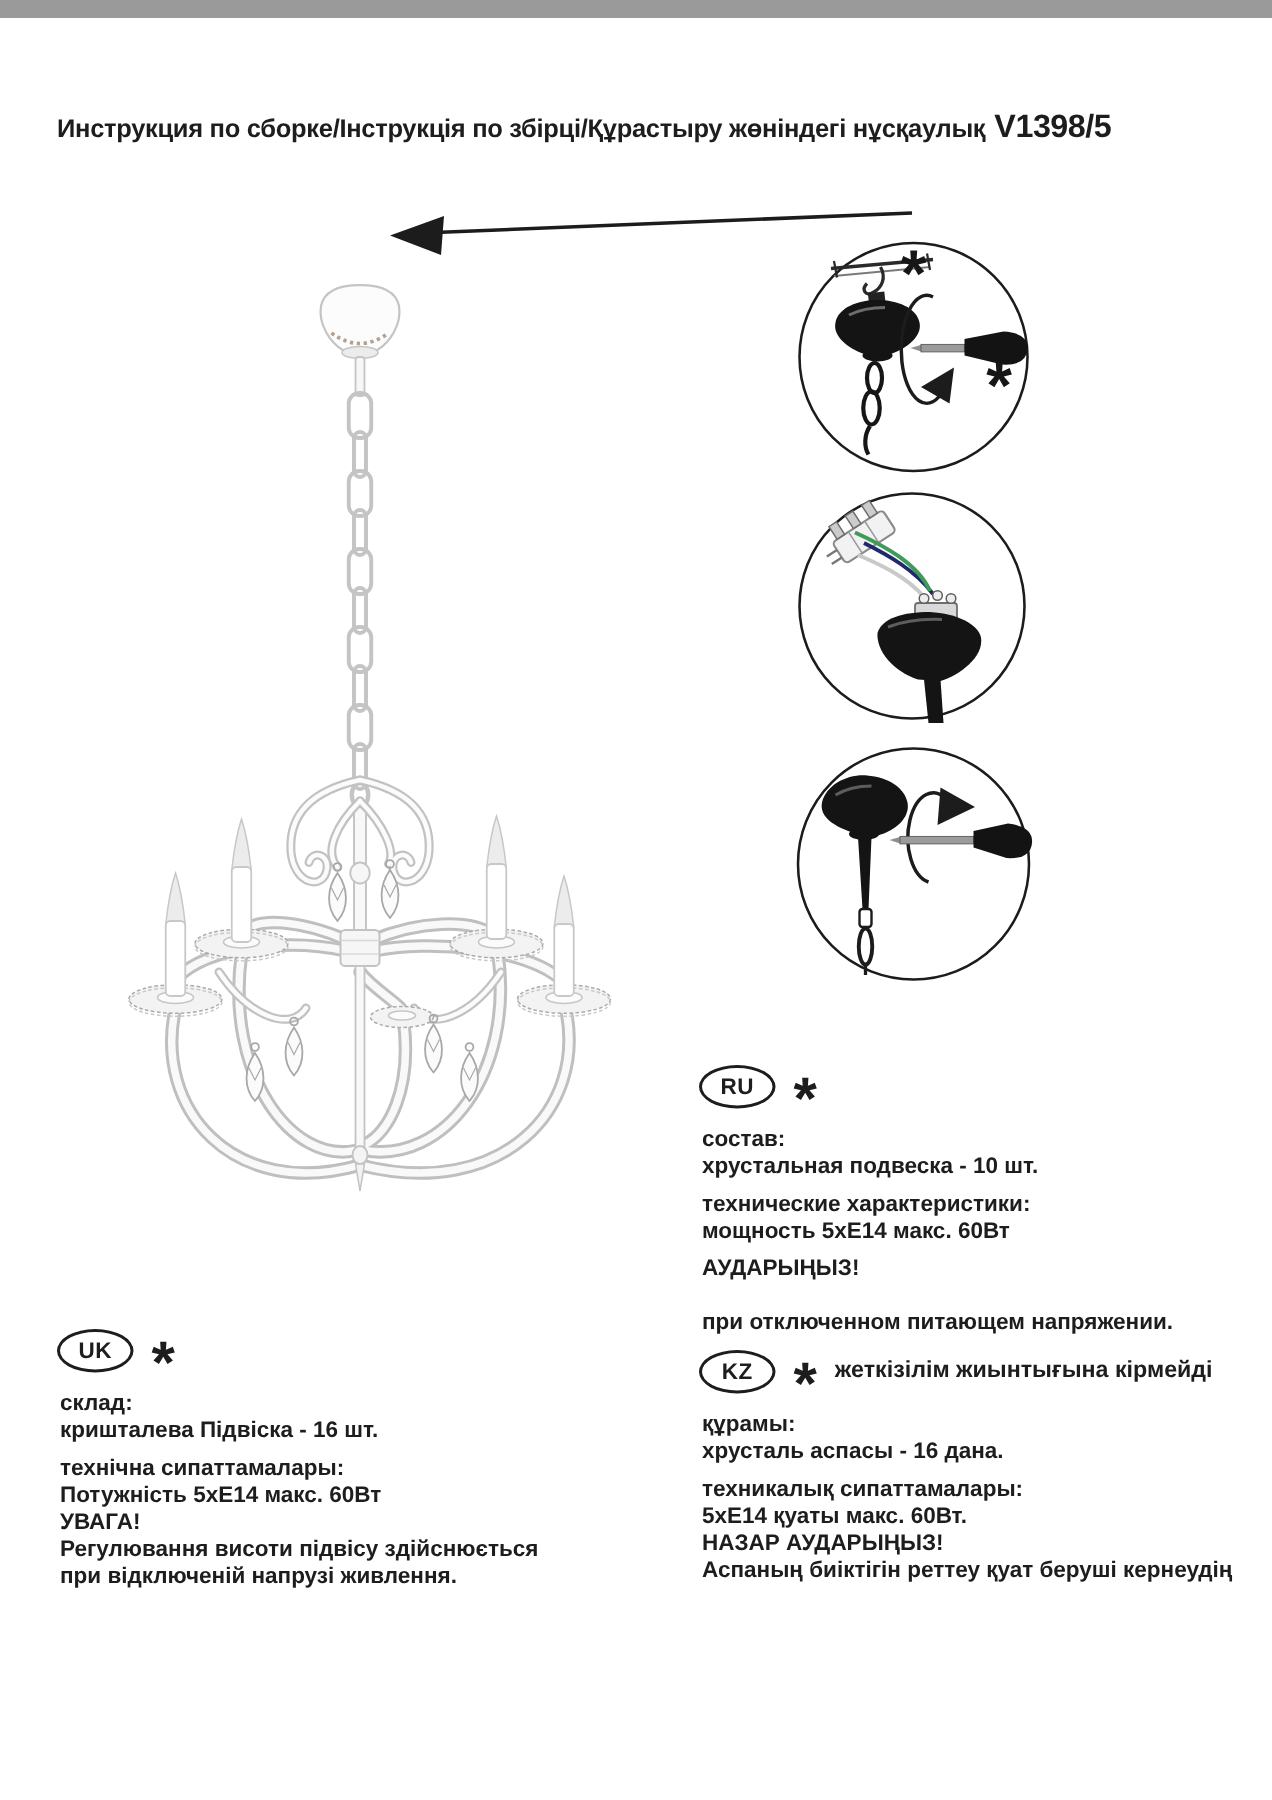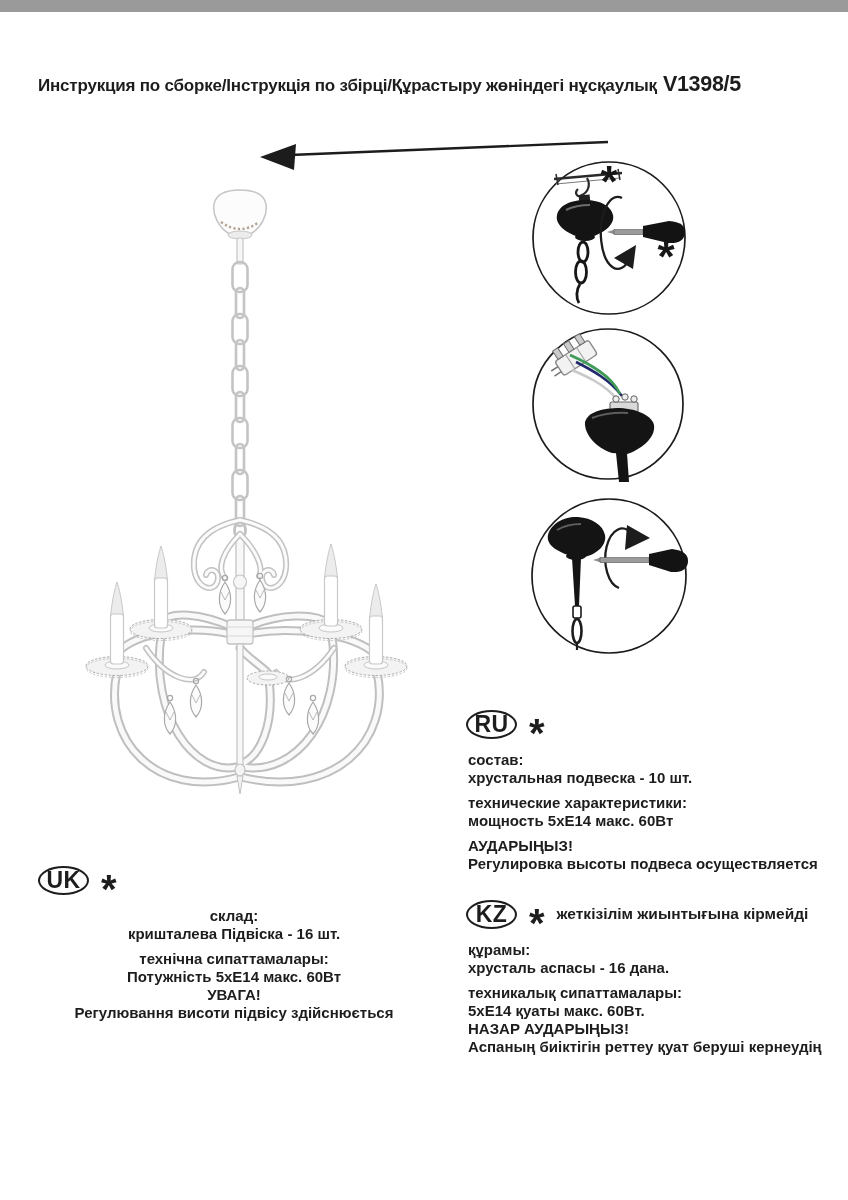--- a/index.html
+++ b/index.html
@@ -13,31 +13,31 @@
   
   .title-row{left:38px;top:60px;width:800px;white-space:nowrap;}
   .title-main{font-size:17px;letter-spacing:-0.2px;}
   .title-model{font-size:21.5px;letter-spacing:-0.3px;padding-left:6px;}
   
   .section{width:390px;}
   .sec-head{display:flex;align-items:center;height:32px;}
   .badge{
     flex:0 0 auto;width:47px;height:25px;border:2.6px solid #1d1d1d;border-radius:50%;
     display:flex;align-items:center;justify-content:center;
-    font-size:23px;letter-spacing:0.3px;
+    font-size:15px;letter-spacing:0.3px;
   }
   .ast-big{
     flex:0 0 auto;font-size:40px;line-height:10px;margin:0 10px 0 12px;
     transform:translateY(9px);
   }
   .note{font-size:15.5px;white-space:nowrap;padding-left:2px;}
   .group{margin:7px 0 0 2px;font-size:15px;line-height:18px;white-space:nowrap;}
   .group.first{margin-top:11px;}
   .sec-ru{left:466px;top:696px;}
-  .sec-uk{left:38px;top:852px;text-align:center;}
+  .sec-uk{left:38px;top:872px;}
   .sec-kz{left:466px;top:886px;}
   svg{display:block;}
   svg text.ast-svg{font-family:"Liberation Sans","DejaVu Sans",sans-serif;font-weight:700;fill:#161616;}
 </style>
 </head>
 <body>
 
 <div class="page">
 
   <div class="abs title-row">
@@ -305,38 +305,40 @@
     <p class="group first">
       <span>состав:</span><br>
       <span>хрустальная подвеска - 10 шт.</span>
     </p>
     <p class="group">
       <span>технические характеристики:</span><br>
       <span>мощность 5хЕ14 макс. 60Вт</span>
     </p>
     <p class="group">
       <span>АУДАРЫҢЫЗ!</span><br>
-      <span>Регулировка высоты подвеса осуществляется</span><br>
+      <br>
+      <span>при отключенном питающем напряжении.</span>
     </p>
   </div>
 
   <div class="abs section sec-uk">
     <div class="sec-head">
       <span class="badge">UK</span>
       <span class="ast-big">*</span>
     </div>
     <p class="group first">
       <span>склад:</span><br>
       <span>кришталева Підвіска - 16 шт.</span>
     </p>
     <p class="group">
       <span>технічна сипаттамалары:</span><br>
       <span>Потужність 5хЕ14 макс. 60Вт</span><br>
       <span>УВАГА!</span><br>
       <span>Регулювання висоти підвісу здійснюється</span><br>
+      <span>при відключеній напрузі живлення.</span>
     </p>
   </div>
 
   <div class="abs section sec-kz">
     <div class="sec-head">
       <span class="badge">KZ</span>
       <span class="ast-big">*</span>
       <span class="note">жеткізілім жиынтығына кірмейді</span>
     </div>
     <p class="group first">

